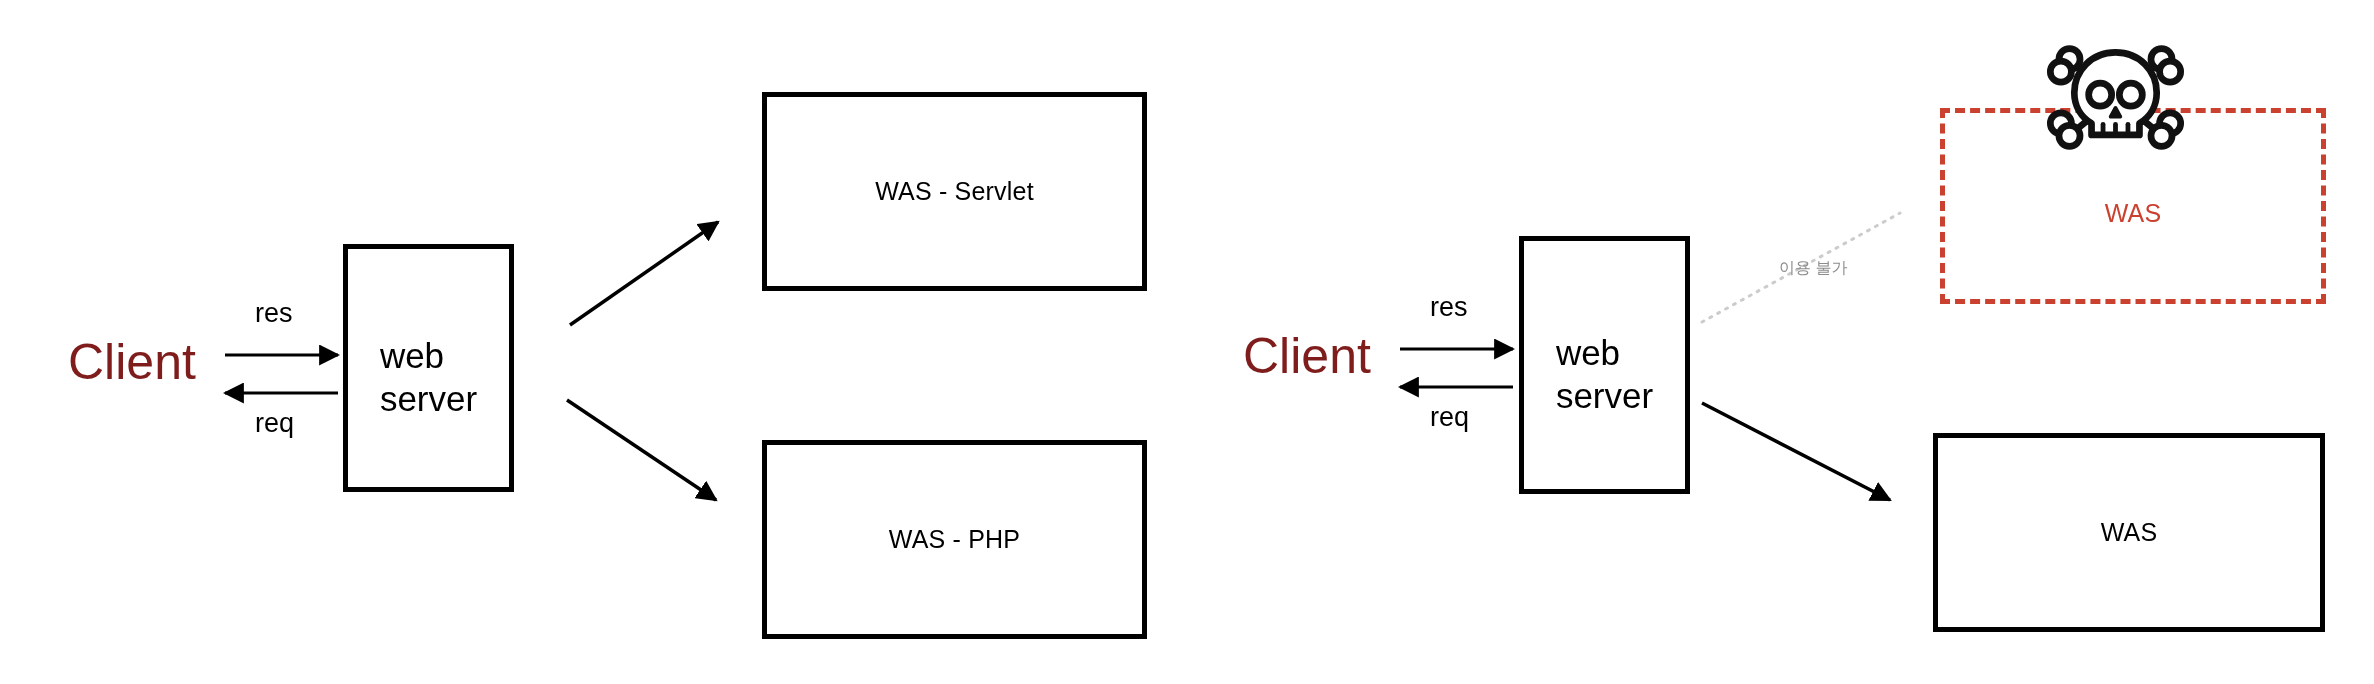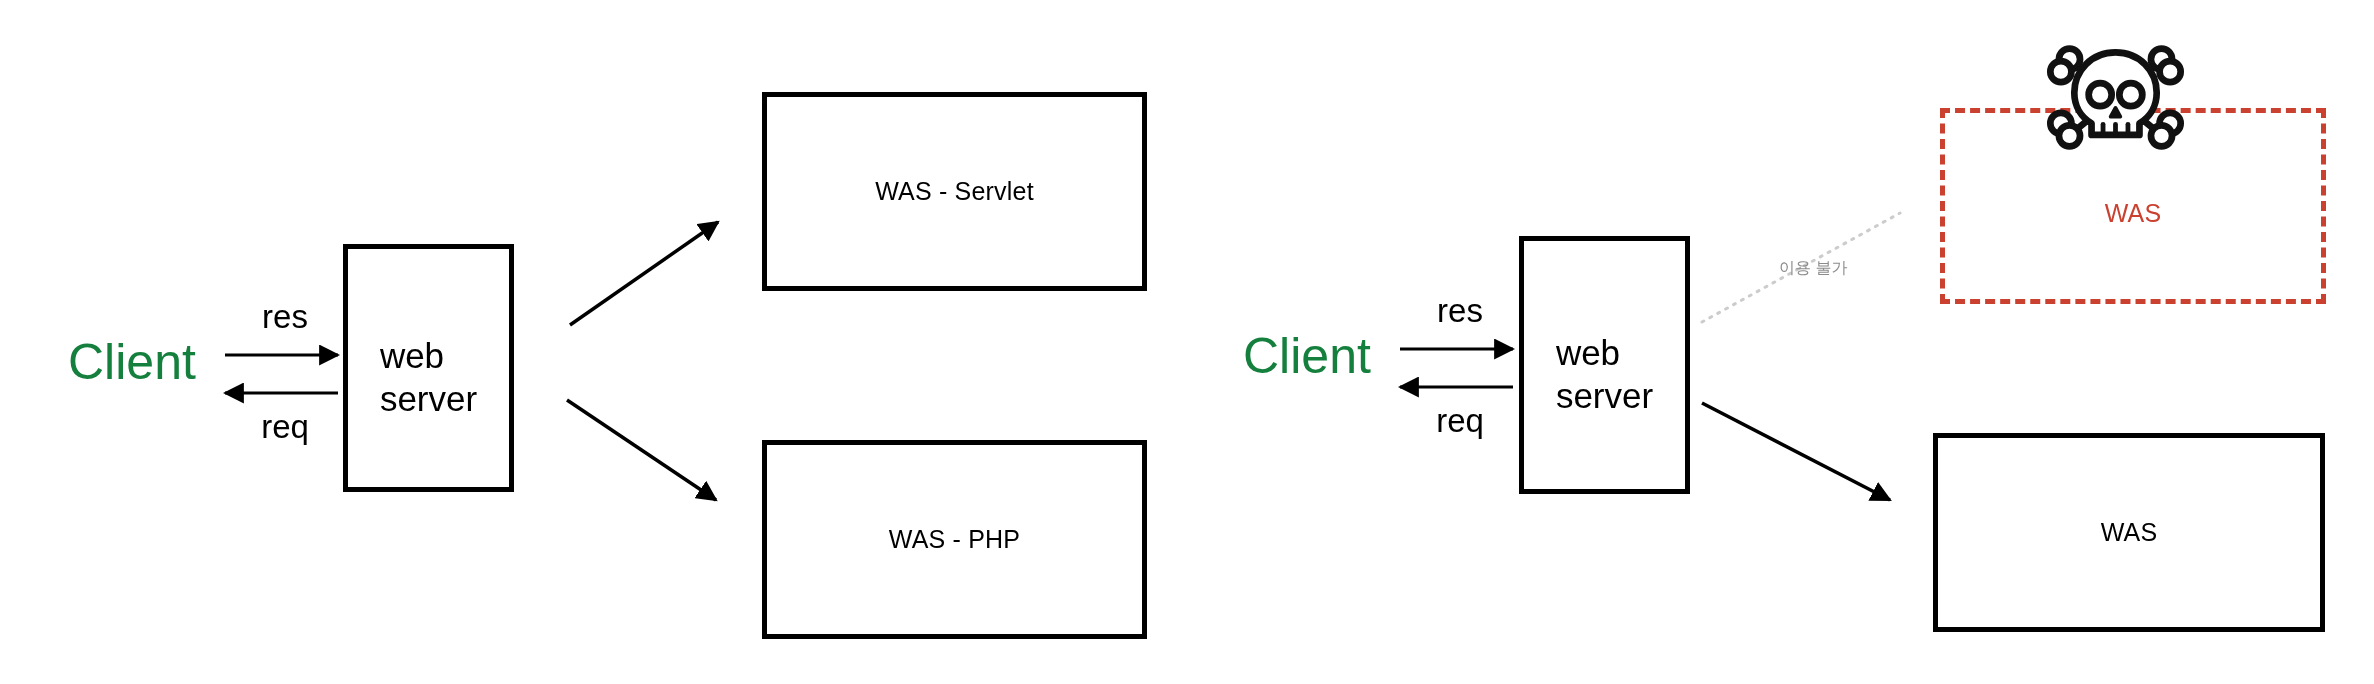--- a/index.html
+++ b/index.html
@@ -58,30 +58,30 @@
     line-height: 1.22;
     text-align: left;
     color: #000000;
     white-space: pre-line;
     margin-top: 20px;
   }
   .client-label {
     position: absolute;
     font-size: 50px;
     line-height: 1;
-    color: #15803d;
+    color: #7f1d1d;
     white-space: nowrap;
   }
   .edge-label {
     position: absolute;
-    font-size: 33px;
+    font-size: 27px;
     line-height: 1;
     color: #000000;
     white-space: nowrap;
-    text-align: center;
+    text-align: left;
   }
   .note-label {
     position: absolute;
     font-size: 16px;
     line-height: 1;
     color: #8C8C8C;
     white-space: nowrap;
   }
   .skull-wrap {
     position: absolute;

